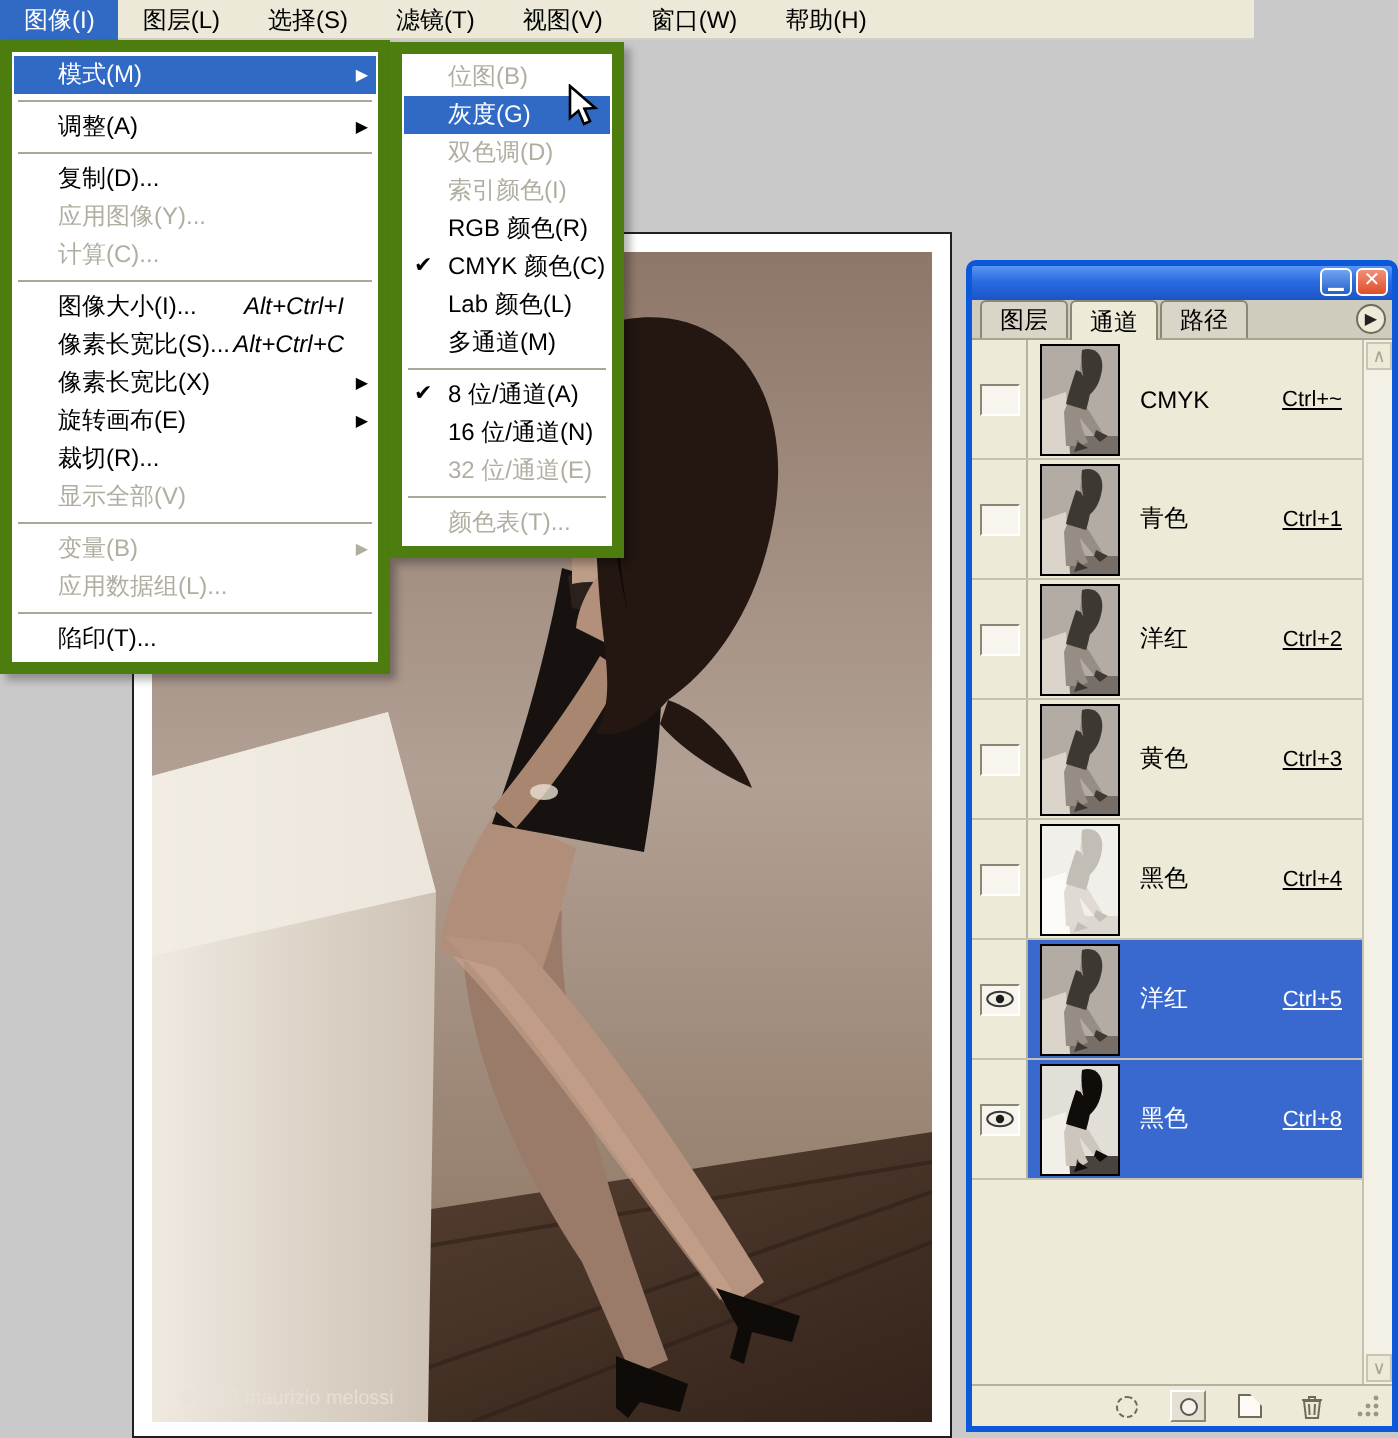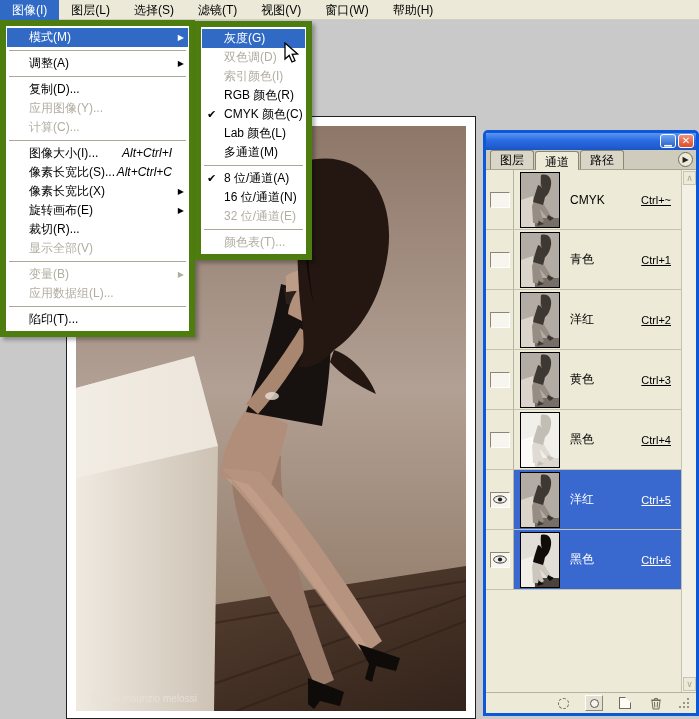--- a/index.html
+++ b/index.html
@@ -1,20 +1,20 @@
 <!DOCTYPE html>
 <html><head>
 <meta charset="utf-8">
 <style>
   * { margin:0; padding:0; box-sizing:border-box; }
   html,body { width:699px; height:719px; overflow:hidden; }
   body { font-family:"Liberation Sans","DejaVu Sans",sans-serif; font-size:12px; background:#C9C9C9; position:relative; }
 
   
-  .menubar { position:absolute; left:0; top:0; width:699px; height:20px; background:#ECE9D8; border-bottom:1px solid #D4D0C0; display:flex; align-items:center; z-index:30; }
+  .menubar { position:absolute; left:0; top:0; width:627px; height:20px; background:#ECE9D8; border-bottom:1px solid #D4D0C0; display:flex; align-items:center; z-index:30; }
   .menubar .mb-item { padding:0 12px; line-height:20px; color:#000; cursor:default; white-space:nowrap; }
   .menubar .mb-item.active { background:#316AC5; color:#fff; }
 
   
   .popup { position:absolute; background:#FFFFFF; border:6px solid #4d7c0f; box-shadow:3px 3px 4px rgba(0,0,0,.30); padding:2px 1px; z-index:40; }
   .menu-main { left:0; top:20px; width:195px; }
   .menu-sub  { left:195px; top:21px; width:117px; z-index:41; }
   .mi { position:relative; height:19px; line-height:19px; padding:0 18px 0 22px; white-space:nowrap; color:#000; }
   .mi.hl  { background:#316AC5; color:#fff; }
   .mi.dis { color:#B1AEA1; }
@@ -30,21 +30,21 @@
   .photo-doc { position:absolute; left:66px; top:116px; width:410px; height:603px; background:#FFFFFF; border:1px solid #202020; padding:9px 9px 7px 9px; z-index:10; }
   .photo-doc svg { display:block; width:100%; height:100%; }
 
   
   .panel { position:absolute; left:483px; top:130px; width:216px; height:586px; border:3px solid #0B58D8; border-radius:5px 5px 0 0; background:#EDEAD8; z-index:20; }
   .titlebar { height:17px; background:linear-gradient(180deg,#5A96F2 0%,#2A6BE0 45%,#1A55C8 100%); border-radius:2px 2px 0 0; position:relative; }
   .tb-btns { position:absolute; right:2px; top:1px; display:flex; gap:2px; }
   .tb-btn { width:16px; height:14px; border:1px solid #fff; border-radius:3px; font-size:10px; line-height:11px; text-align:center; color:#fff; }
   .tb-min { background:linear-gradient(180deg,#6FA5F5,#2560C8); }
   .tb-close { background:linear-gradient(180deg,#F09078,#DE4E2A); font-weight:bold; }
-  .tabrow { height:20px; background:#CFCBBD; border-bottom:1px solid #A9A592; position:relative; display:flex; align-items:flex-start; padding-left:4px; }
+  .tabrow { height:20px; background:#CFCBBD; border-bottom:1px solid #A9A592; position:relative; display:flex; align-items:flex-end; padding-left:4px; }
   .tab { padding:2px 9px; margin-right:1px; border:1px solid #8A8774; border-bottom:none; border-radius:3px 3px 0 0; background:#D9D5C7; color:#000; line-height:14px; }
   .tab.active { background:#EDEAD8; position:relative; top:1px; padding-top:3px; }
   .panel-menu-btn { position:absolute; right:3px; bottom:2px; width:15px; height:15px; border:1px solid #6f6c5c; border-radius:50%; background:#EDEAD8; font-size:8px; line-height:13px; text-align:center; color:#222; }
 
   .chan-list { position:absolute; left:0; top:37px; right:0; bottom:21px; background:#EDEAD8; overflow:hidden; }
   .chan-scroll { position:absolute; right:0; top:0; bottom:0; width:15px; background:#F3F0E5; border-left:1px solid #C6C2B2; }
   .scr-btn { position:absolute; left:1px; width:13px; height:14px; background:#EDEAD8; border:1px solid #C9C5B4; text-align:center; color:#A8A48F; font-size:9px; line-height:13px; }
   .scr-up { top:1px; } .scr-dn { bottom:1px; }
 
   .chrow { height:60px; display:flex; border-bottom:1px solid #C6C2B2; margin-right:15px; }
@@ -192,20 +192,21 @@
   <div class="msep"></div>
   <div class="mi dis">
     <span>变量(B)</span><span class="arr">▶</span>
   </div>
   <div class="mi dis"><span>应用数据组(L)...</span></div>
   <div class="msep"></div>
   <div class="mi"><span>陷印(T)...</span></div>
 </div>
 
 <div class="popup menu-sub">
+  <div class="mi dis"><span>位图(B)</span></div>
   <div class="mi hl"><span>灰度(G)</span></div>
   <div class="mi dis"><span>双色调(D)</span></div>
   <div class="mi dis"><span>索引颜色(I)</span></div>
   <div class="mi"><span>RGB 颜色(R)</span></div>
   <div class="mi">
     <span class="chk">✔</span>
     <span>CMYK 颜色(C)</span>
   </div>
   <div class="mi"><span>Lab 颜色(L)</span></div>
   <div class="mi"><span>多通道(M)</span></div>
@@ -346,21 +347,21 @@
           </svg>
         </div>
       </div>
       <div class="rowbody">
         <div class="thumb thumb-dark">
             <svg viewBox="0 0 38 54">
               <use href="#fig-thumb"></use>
             </svg>
           </div>
         <span class="chlabel">黑色</span>
-        <span class="chshort">Ctrl+6</span>
+        <span class="chshort">Ctrl+8</span>
       </div>
     </div>
 
     <div class="chan-scroll">
       <div class="scr-btn scr-up">∧</div>
       <div class="scr-btn scr-dn">∨</div>
     </div>
   </div>
 
   <div class="panel-bottombar">

